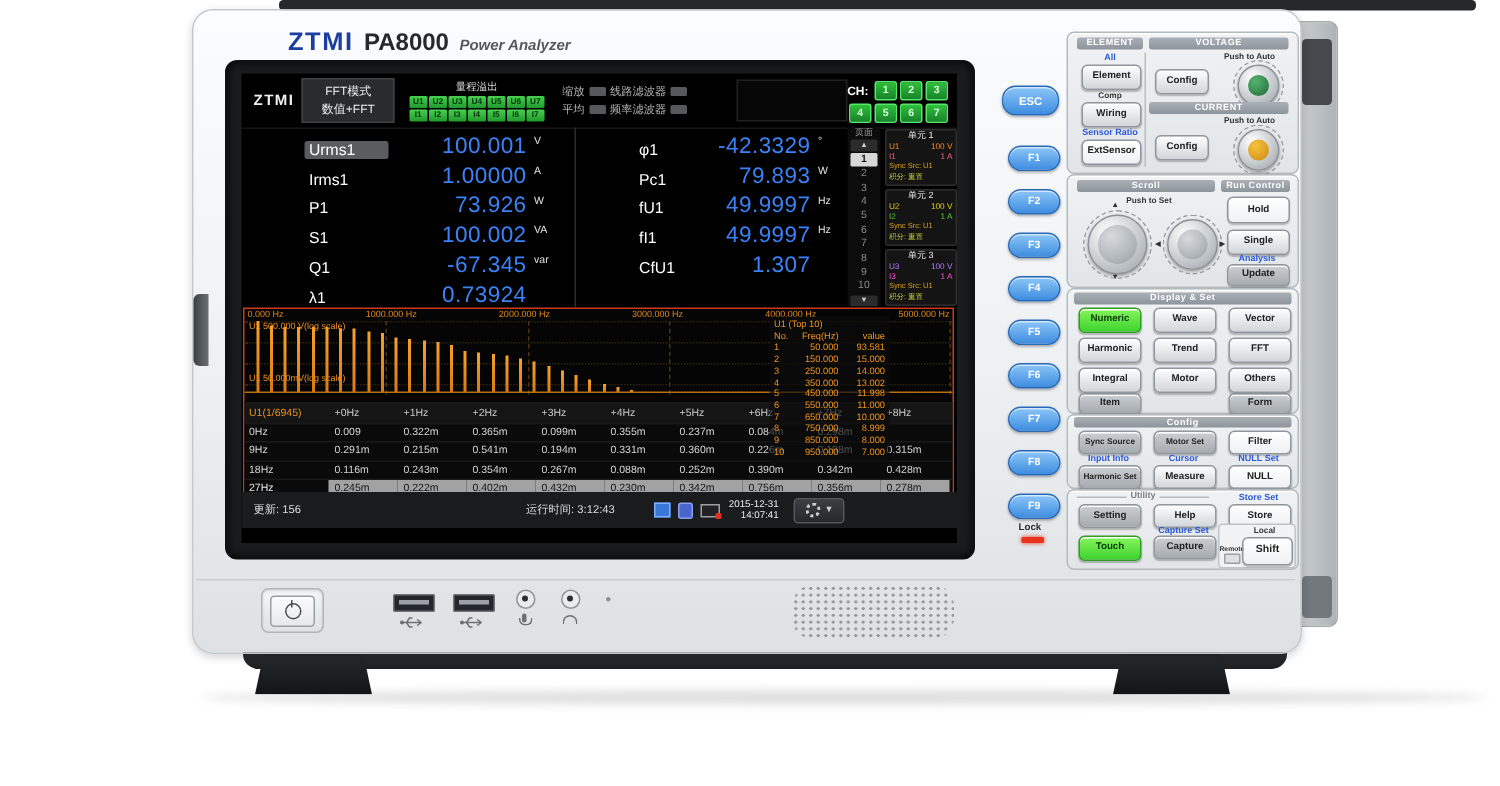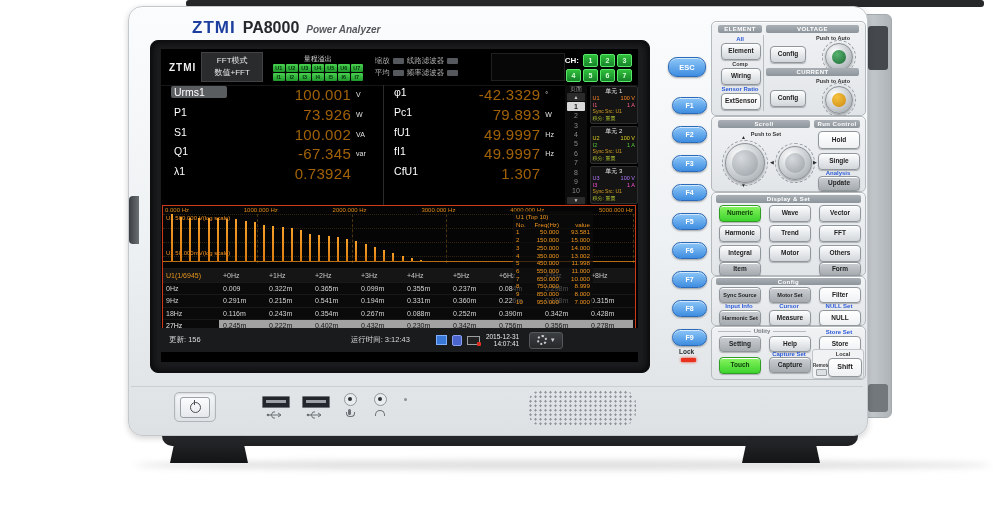--- a/index.html
+++ b/index.html
@@ -52,25 +52,25 @@
   .ch-box{margin-left:auto;margin-right:6px;}
   .ch-row{display:flex;gap:2px;align-items:center;justify-content:flex-end;margin-top:2px;}
   .ch-label{font-size:8px;color:#fff;font-weight:bold;margin-right:2px;}
   .ch-chip{width:13px;height:11px;background:linear-gradient(#2fbf3a,#17832a);border:1px solid #57e86a;border-radius:2px;
            color:#d8ffdb;font-size:7px;font-weight:bold;display:flex;align-items:center;justify-content:center;}
 
   .scr-numeric{position:absolute;left:0;top:36px;right:0;height:120px;display:flex;}
   .num-col{padding-top:1px;}
   .num-left{margin-left:10px;width:214px;}
   .num-right{width:176px;border-left:1px solid #2c2c2c;padding-left:7px;margin-left:5px;}
-  .num-row{display:flex;align-items:flex-start;height:19.8px;}
+  .num-row{display:flex;align-items:flex-end;height:19.8px;margin-left:32px;}
   .num-label{min-width:50px;font-size:10.5px;color:#fff;padding:0 3px;}
   .num-right .num-label{min-width:34px;}
   .num-label.sel{background:#5a5d60;border-radius:2px;}
-  .num-value{flex:1;text-align:right;font-size:15px;color:#a16207;letter-spacing:.3px;}
+  .num-value{flex:1;text-align:right;font-size:15px;color:#3b82f6;letter-spacing:.3px;}
   .num-unit{width:22px;font-size:7px;color:#e2e2e2;padding-left:5px;align-self:flex-start;padding-top:5px;}
   .num-right .num-unit{width:16px;}
 
   .page-strip{width:22px;margin-left:4px;background:#0c0c0c;display:flex;flex-direction:column;align-items:center;}
   .pg-label{font-size:6px;color:#999;height:8px;line-height:8px;overflow:hidden;}
   .pg-arrow{width:18px;height:8px;background:#2b2b2b;color:#cfcfcf;font-size:5px;display:flex;align-items:center;
             justify-content:center;border-radius:1px;margin:1px 0;}
   .pg-num{width:18px;height:9.4px;color:#8a8a8a;font-size:7px;display:flex;align-items:center;justify-content:center;}
   .pg-num.active{background:#d8d8d8;color:#161616;border-radius:1px;font-weight:bold;}
 
@@ -271,20 +271,25 @@
         </div>
       </div>
     </div>
 
     <div class="scr-numeric">
       <div class="num-col num-left" id="num-left">
           <div class="num-row">
             <span class="num-label sel">Urms1</span>
             <span class="num-value">100.001</span>
             <span class="num-unit">V</span>
+          </div>
+          <div class="num-row">
+            <span class="num-label">Irms1</span>
+            <span class="num-value">1.00000</span>
+            <span class="num-unit">A</span>
           </div>
           <div class="num-row">
             <span class="num-label">P1</span>
             <span class="num-value">73.926</span>
             <span class="num-unit">W</span>
           </div>
           <div class="num-row">
             <span class="num-label">S1</span>
             <span class="num-value">100.002</span>
             <span class="num-unit">VA</span>

